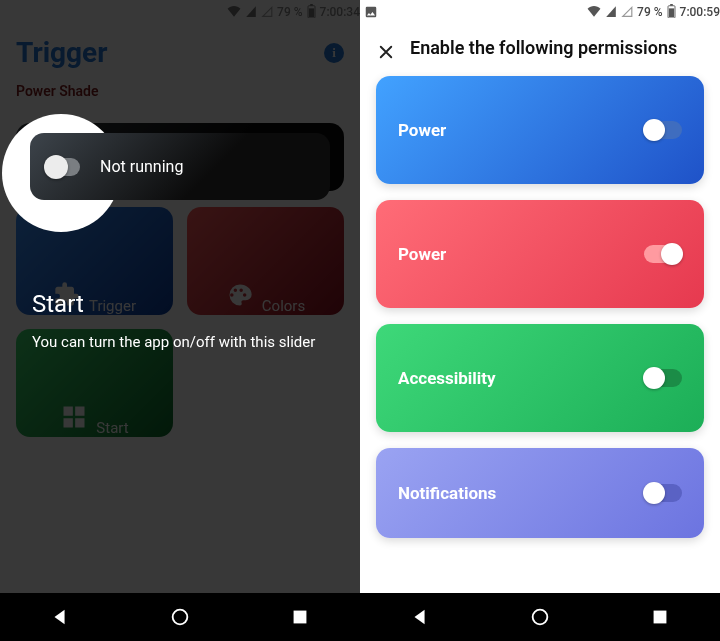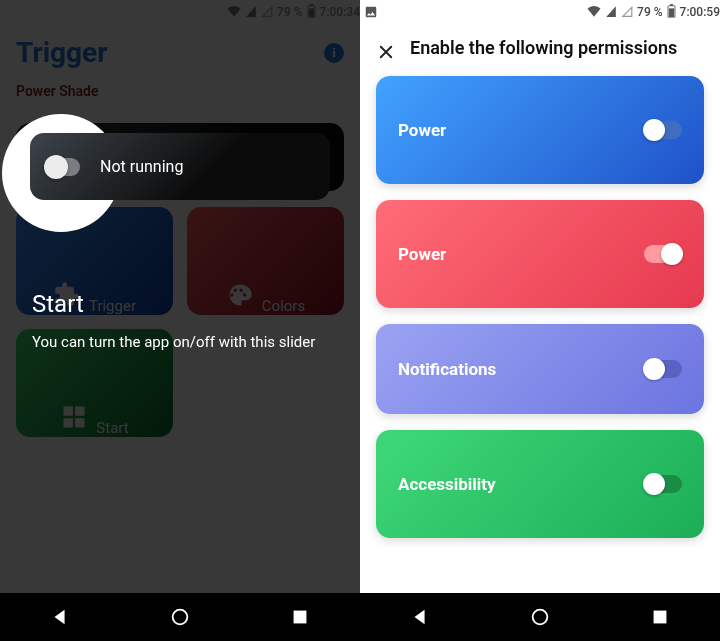--- a/index.html
+++ b/index.html
@@ -306,28 +306,28 @@
 
   <div class="cards">
     <div class="perm p-blue">
       <span>Power</span>
       <div class="toggle off"></div>
     </div>
     <div class="perm p-red">
       <span>Power</span>
       <div class="toggle on"></div>
     </div>
+    <div class="perm p-green">
+      <span>Accessibility</span>
+      <div class="toggle off"></div>
+    </div>
     <div class="perm p-purple notif">
       <span>Notifications</span>
       <div class="toggle off"></div>
     </div>
-    <div class="perm p-green">
-      <span>Accessibility</span>
-      <div class="toggle off"></div>
-    </div>
   </div>
 
   <div class="navbar">
     <div class="navbtn nav-back">
       <svg viewBox="0 0 24 24">
           <path fill="#fff" d="M17 4v16L6 12z"></path>
         </svg>
     </div>
     <div class="navbtn nav-home">
       <svg viewBox="0 0 24 24">

